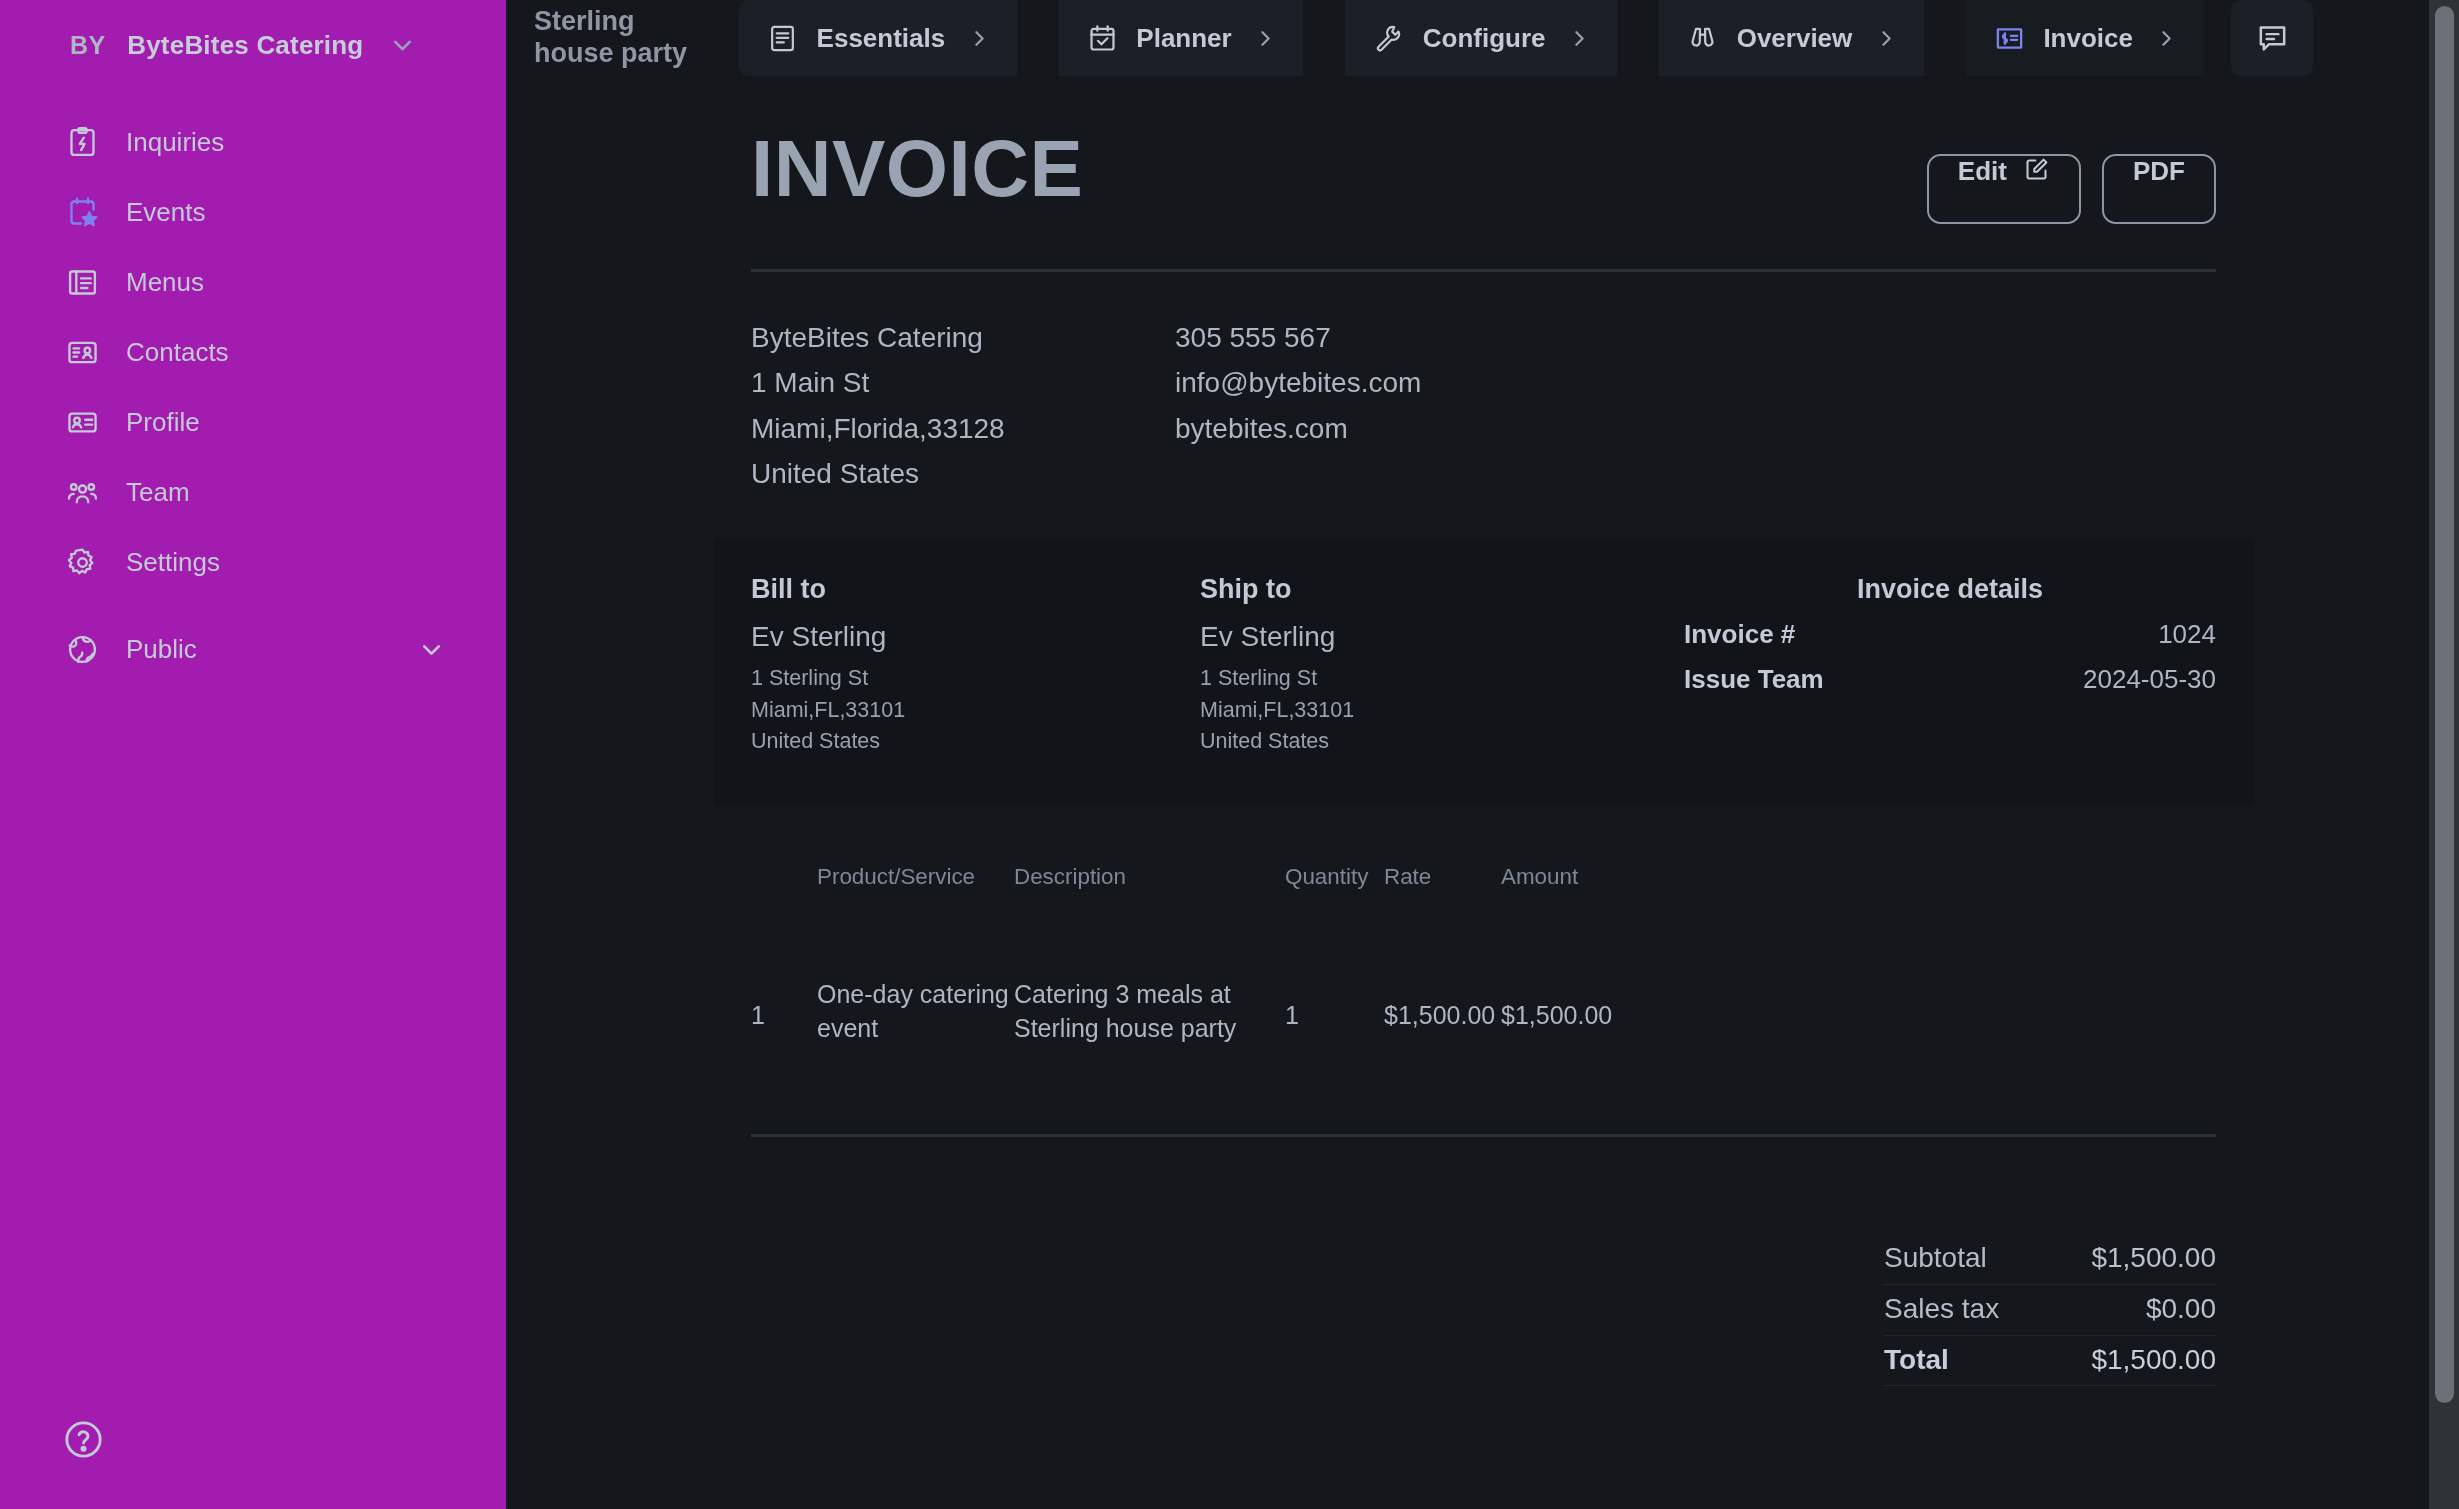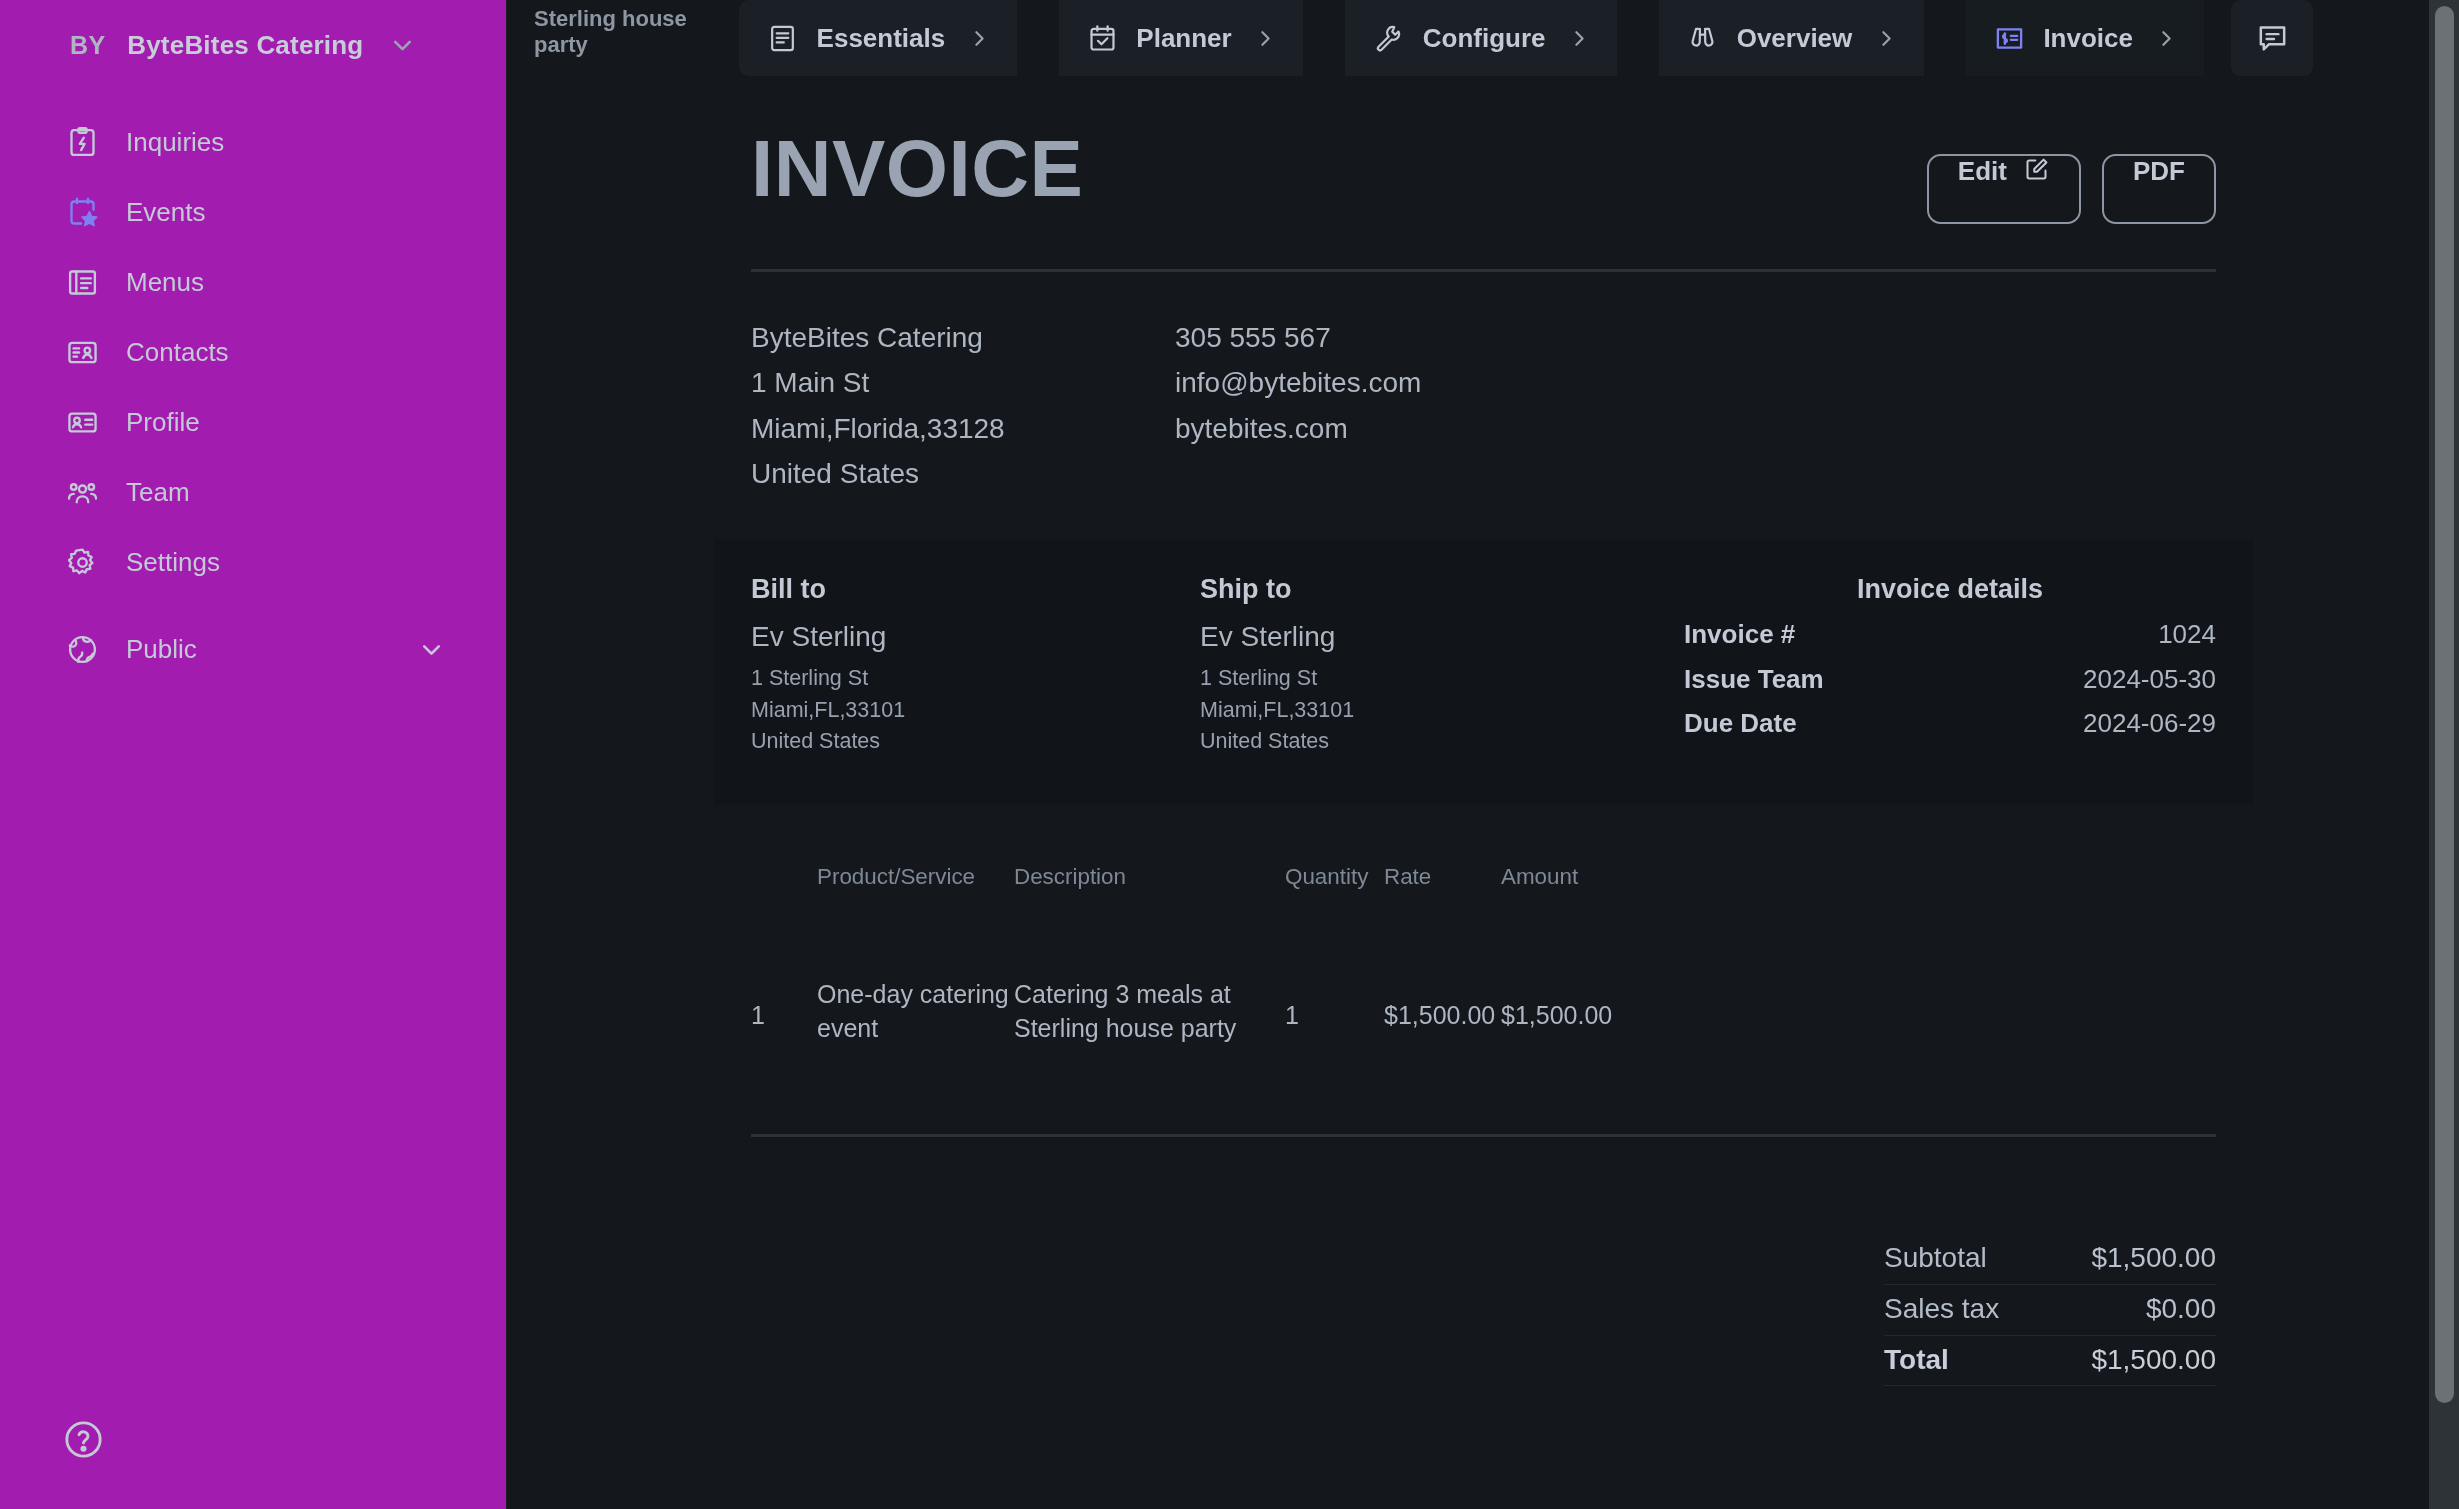--- a/index.html
+++ b/index.html
@@ -65,21 +65,21 @@
     overflow: hidden;
   }
   .topbar {
     height: 90px; width: 100%;
     background: #14181d;
     display: flex; align-items: flex-start;
     position: relative;
   }
   .event-title {
     width: 176px;
-    color: #8e96a3; font-size: 22px; font-weight: bold;
+    color: #8e96a3; font-size: 27px; font-weight: bold;
     line-height: 1.18; padding-top: 5.9px;
     margin-left: 27px;
   }
   .tabs {
     display: flex; align-items: stretch;
     margin-left: 29px;
     height: 76px;
     gap: 40px;
   }
   .tab {
@@ -481,24 +481,20 @@
         <div class="details">
           <div class="details-h">Invoice details</div>
           <div class="det-row">
             <span class="det-k">Invoice #</span>
             <span class="det-v">1024</span>
           </div>
           <div class="det-row">
             <span class="det-k">Issue Team</span>
             <span class="det-v">2024-05-30</span>
           </div>
-          <div class="det-row">
-            <span class="det-k">Due Date</span>
-            <span class="det-v">2024-06-29</span>
-          </div>
         </div>
       </div>
 
       <div class="items">
         <div class="it-head">
           <div class="c-idx th"></div>
           <div class="c-prod th">Product/Service</div>
           <div class="c-desc th">Description</div>
           <div class="c-qty th">Quantity</div>
           <div class="c-rate th">Rate</div>

